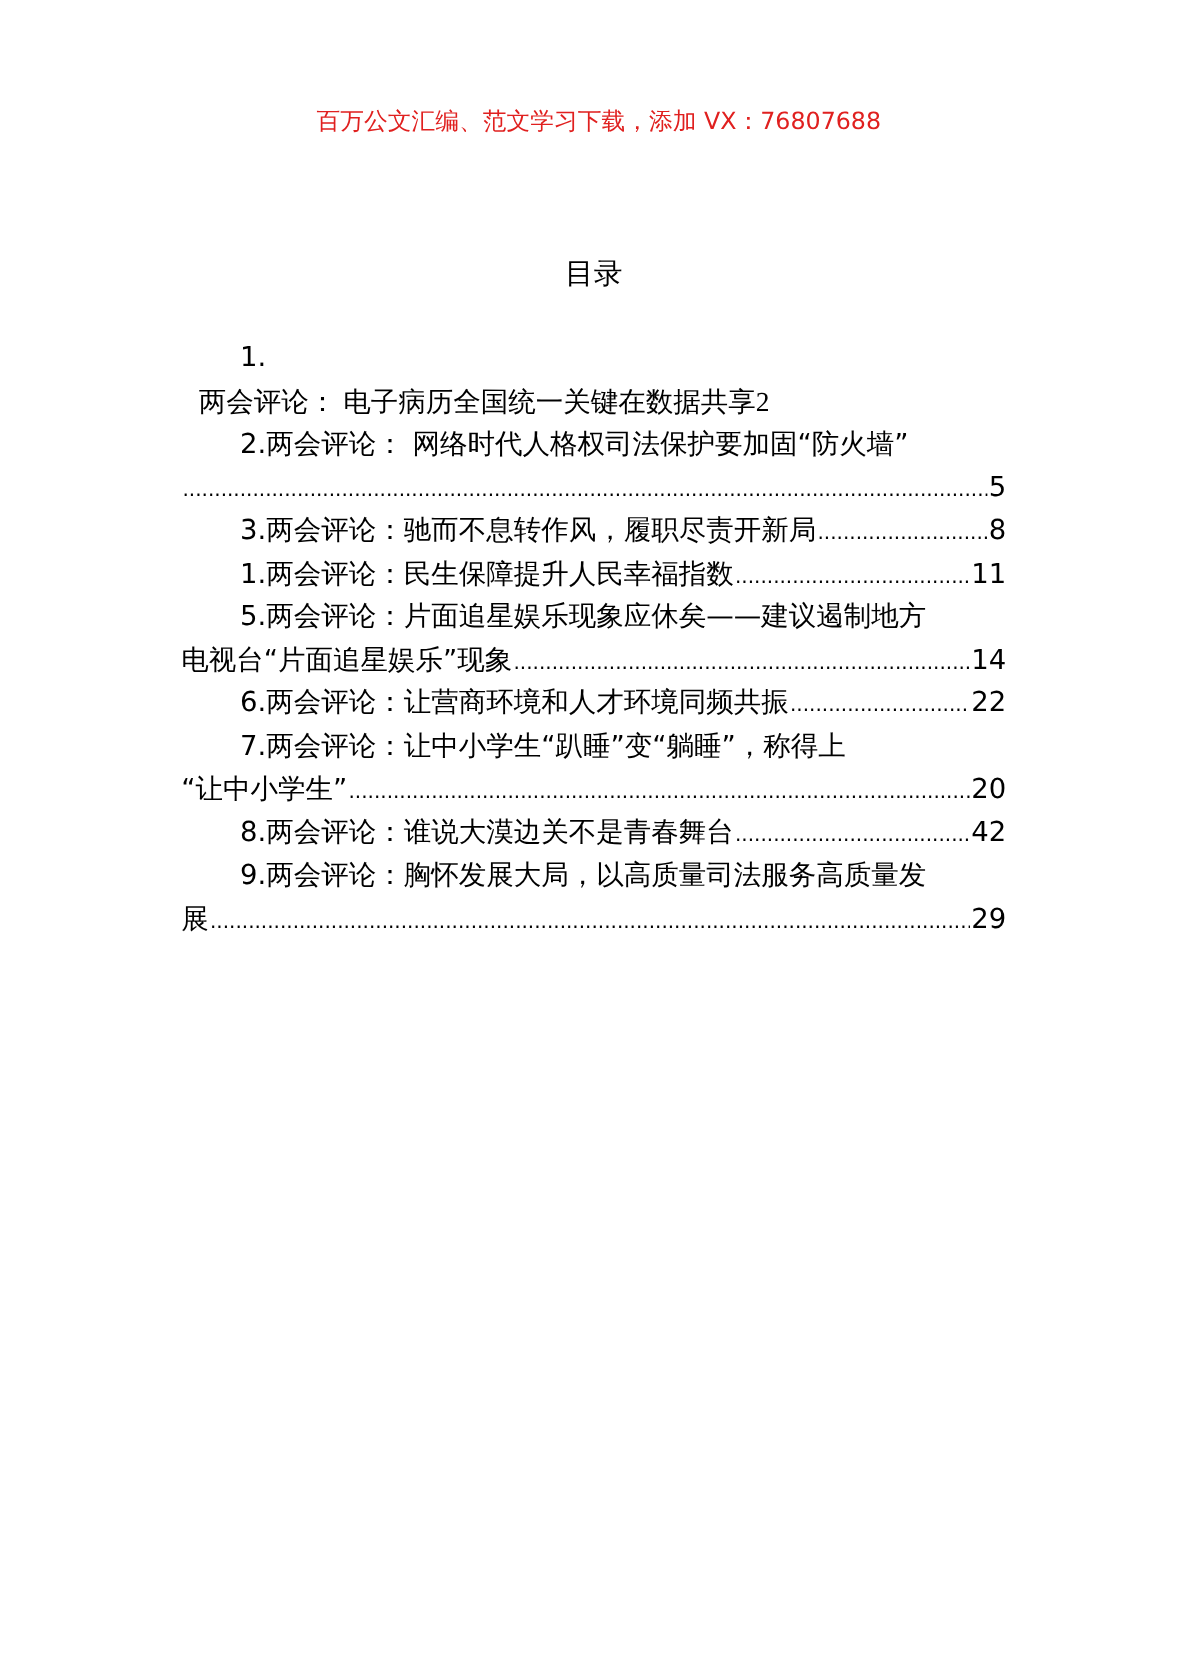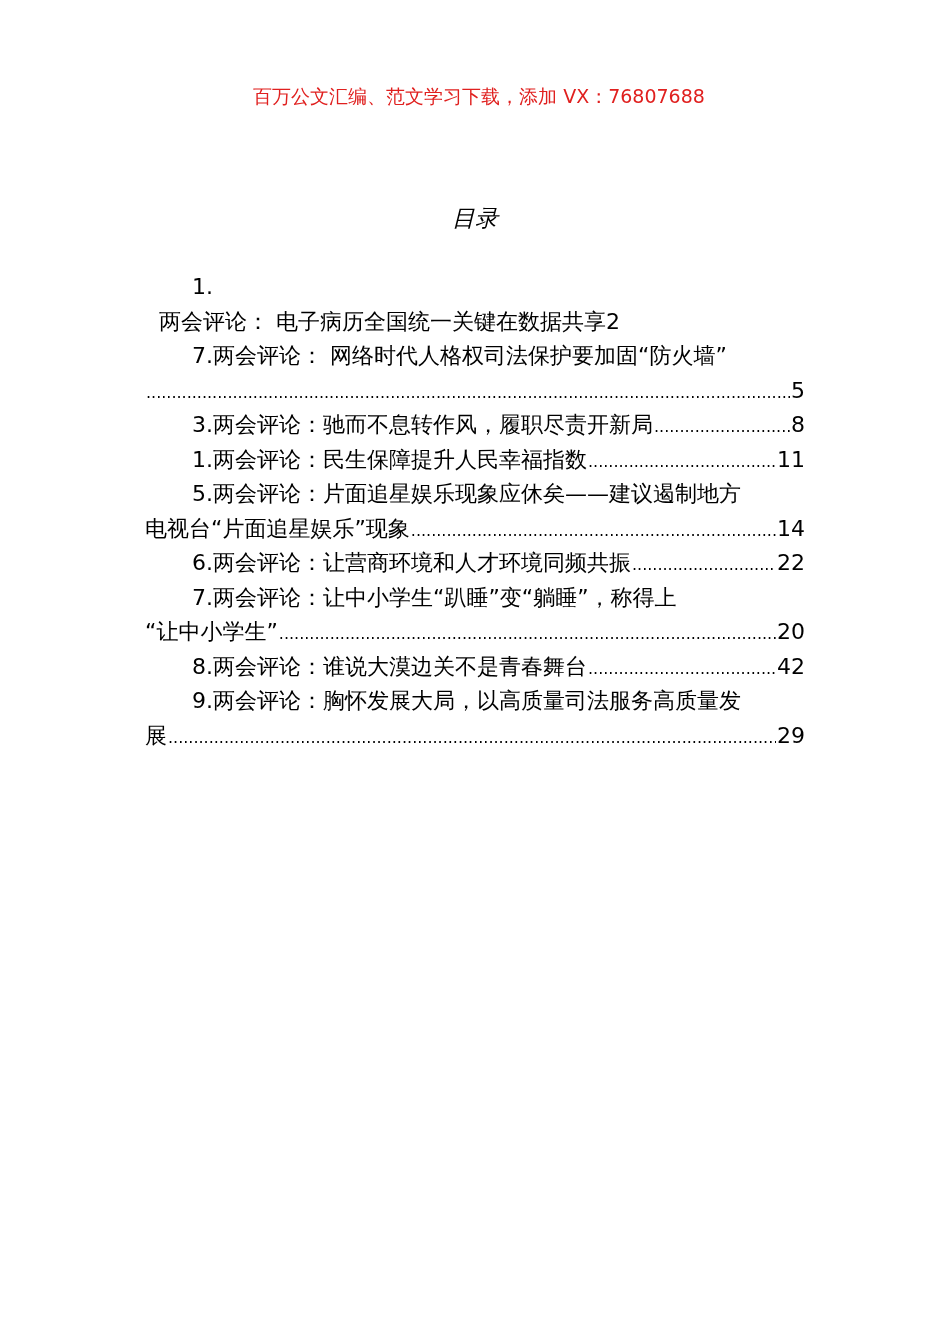--- a/index.html
+++ b/index.html
@@ -1,24 +1,24 @@
 <!DOCTYPE html>
 <html><head>
 <meta charset="utf-8">
 <style>
   html, body { margin:0; padding:0; background:#ffffff; }
   body { width:950px; height:1344px; position:relative; overflow:hidden;
          font-family:"DejaVu Sans","Liberation Sans",sans-serif; color:#000; }
   .header { position:absolute; top:84px; left:4px; width:950px; text-align:center;
             font-size:19px; color:#e0201f; }
-  .title { position:absolute; top:203px; left:0; width:950px; text-align:center; font-size:23px;font-style:italic; }
+  .title { position:absolute; top:203px; left:0; width:950px; text-align:center; font-size:23px; }
   .toc { position:absolute; top:270px; left:145px; width:660px; font-size:22px; line-height:34.5px; }
   .line { display:flex; white-space:nowrap; height:34.5px; }
   .indent { padding-left:47px; }
-  .indent1 { padding-left:14px; }
+  .indent1 { padding-left:14px;font-family:Liberation Serif, serif; }
   .dots { flex:1; overflow:hidden; letter-spacing:0; margin:0 1px; }
   .dots::before { content:"................................................................................................................................................................................................................"; font-size:16px; }
   .num { text-align:right; }
 </style>
 </head>
 <body>
 
 <div class="header">百万公文汇编、范文学习下载，添加 VX：76807688</div>
 <div class="title">目录</div>
 
@@ -26,21 +26,21 @@
 
   <div class="line indent">
       <span>1.</span>
     </div>
   <div class="line indent1">
       <span>两会评论： 电子病历全国统一关键在数据共享</span>
       <span class="num">2</span>
     </div>
 
   <div class="line indent">
-      <span>7.两会评论： 网络时代人格权司法保护要加固“防火墙”</span>
+      <span>2.两会评论： 网络时代人格权司法保护要加固“防火墙”</span>
     </div>
   <div class="line">
       <span class="dots"></span>
       <span class="num">5</span>
     </div>
 
   <div class="line indent">
       <span>3.两会评论：驰而不息转作风，履职尽责开新局</span>
       <span class="dots"></span>
       <span class="num">8</span>

